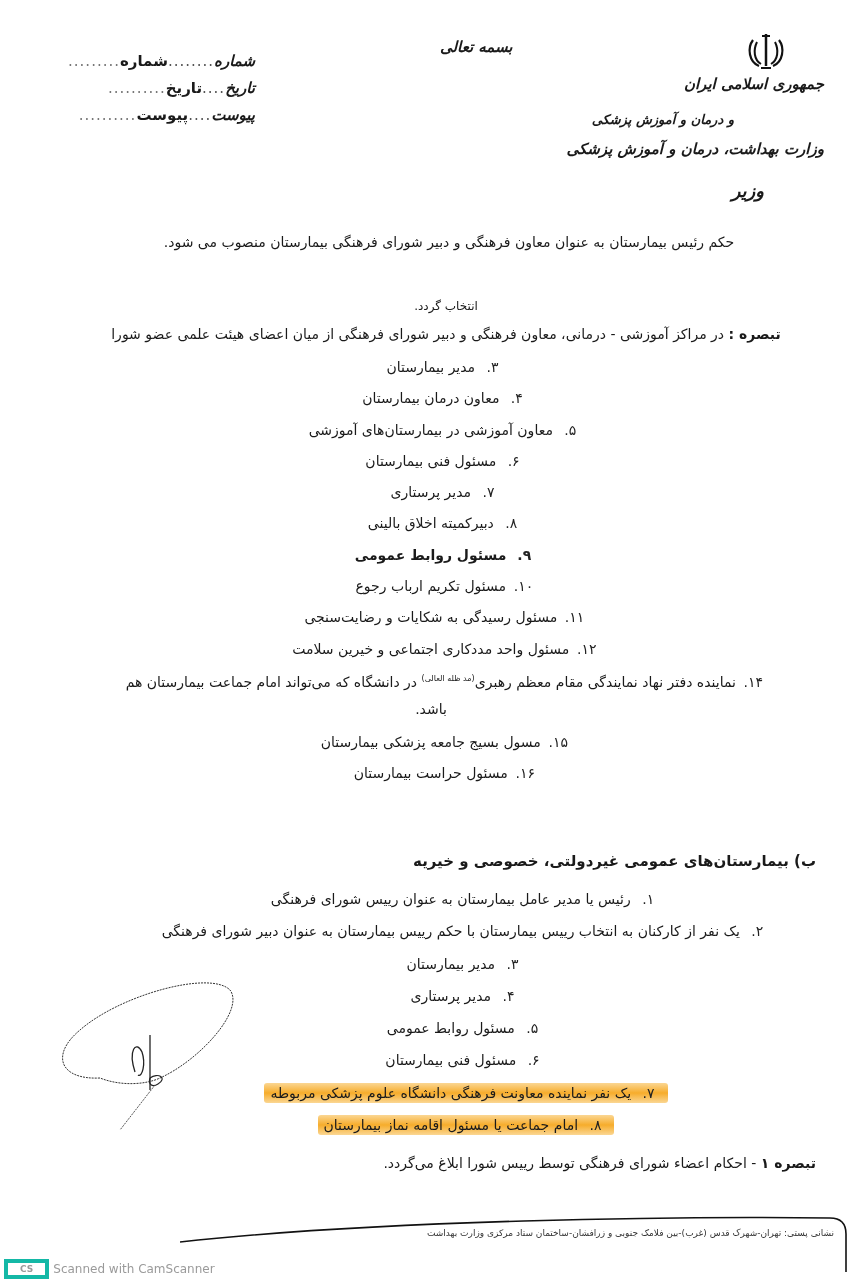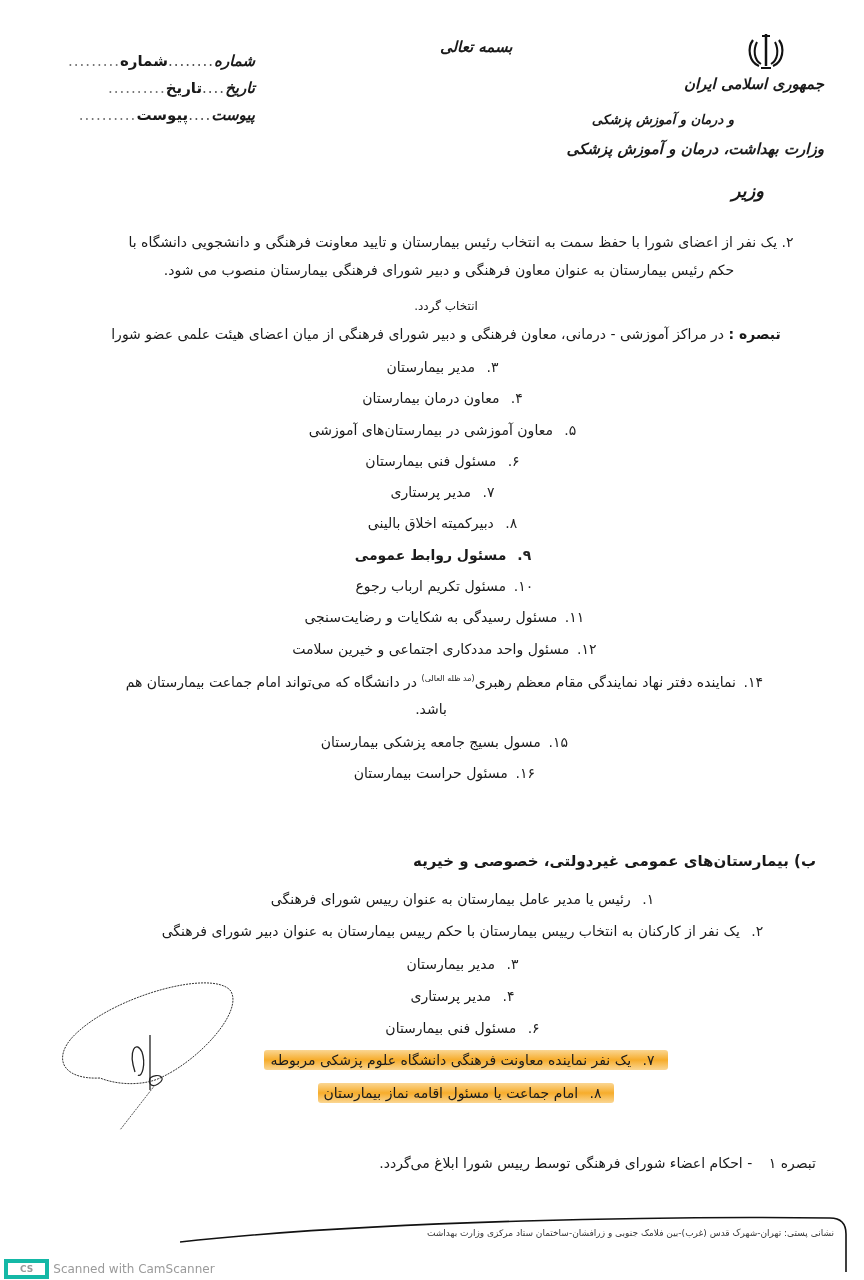--- a/index.html
+++ b/index.html
@@ -35,21 +35,21 @@
   .list .num { display: inline-block; min-width: 26px; color: #222; }
   .list li.tall { height: auto; line-height: 27px; white-space: normal; padding-bottom: 4px; }
   .sup { font-size: 8px; vertical-align: super; }
 
   .section-b { right: 48px; top: 852px; font-size: 15px; font-weight: bold; }
   .list2 { right: 48px; top: 883px; width: 700px; }
   .list2 li { height: 32.3px; line-height: 32.3px; }
   .hl { background: #f7b53a; background: linear-gradient(180deg, rgba(247,181,58,0.55) 0%, rgba(246,168,32,0.95) 50%, rgba(247,181,58,0.55) 100%); padding: 2px 6px; border-radius: 3px; }
 
   .note1 { right: 48px; top: 1155px; font-size: 14px; }
-  .note1 b { font-weight: normal; margin-left: 12px; }
+  .note1 b { font-weight: bold; }
 
   
   .footer-box { left: 180px; top: 1212px; width: 670px; height: 60px; }
   .footer-text { right: 30px; top: 1228px; font-size: 9px; color: #333; }
   .scanner { left: 4px; top: 1259px; font-size: 12px; color: #9a9a9a; display: flex; align-items: center; gap: 4px; }
   .cs-logo { border: 4px solid #14b8a6; font-size: 9px; padding: 0 12px; line-height: 12px; font-weight: bold; }
 
   .signature { left: 50px; top: 960px; width: 200px; height: 170px; }
 </style>
 </head>
@@ -86,24 +86,20 @@
   <line x1="21" y1="4" x2="21" y2="36" stroke="#111" stroke-width="2.5"></line>
   <path d="M17 6 L25 6" stroke="#111" stroke-width="2"></path>
   <path d="M16 38 L26 38" stroke="#111" stroke-width="2"></path>
 </svg>
 <div class="abs emblem-line1 rtl">جمهوری اسلامی ایران</div>
 <div class="abs emblem-line2b rtl">و درمان و آموزش پزشکی</div>
 <div class="abs emblem-line2 rtl">وزارت بهداشت، درمان و آموزش پزشکی</div>
 <div class="abs minister rtl">وزیر</div>
 
 <div class="abs para rtl" style="top:228px;">
-  <div>
-    <span>۲.</span>
-    <span>یک نفر از اعضای شورا با حفظ سمت به انتخاب رئیس بیمارستان و تایید معاونت فرهنگی و دانشجویی دانشگاه با</span>
-  </div>
   <div style="padding-right:24px;">حکم رئیس بیمارستان به عنوان معاون فرهنگی و دبیر شورای فرهنگی بیمارستان منصوب می شود.</div>
 </div>
 
 <div class="abs para rtl" style="top:292px; width:740px;">
   <div style="font-size:12px;">انتخاب گردد.</div>
   <div><b>تبصره :</b><span> در مراکز آموزشی - درمانی، معاون فرهنگی و دبیر شورای فرهنگی از میان اعضای هیئت علمی عضو شورا</span></div>
 </div>
 
 <ul class="abs list rtl" style="top:352px;">
   <li><span class="num">۳.</span> <span>مدیر بیمارستان</span></li>
@@ -124,20 +120,21 @@
   <li><span class="num">۱۵.</span> <span>مسول بسیج جامعه پزشکی بیمارستان</span></li>
   <li><span class="num">۱۶.</span> <span>مسئول حراست بیمارستان</span></li>
 </ul>
 
 <div class="abs section-b rtl">ب) بیمارستان‌های عمومی غیردولتی، خصوصی و خیریه</div>
 <ul class="abs list list2 rtl">
   <li><span class="num">۱.</span> <span>رئیس یا مدیر عامل بیمارستان به عنوان رییس شورای فرهنگی</span></li>
   <li><span class="num">۲.</span> <span>یک نفر از کارکنان به انتخاب رییس بیمارستان با حکم رییس بیمارستان به عنوان دبیر شورای فرهنگی</span></li>
   <li><span class="num">۳.</span> <span>مدیر بیمارستان</span></li>
   <li><span class="num">۴.</span> <span>مدیر پرستاری</span></li>
+  <li><span class="num">۵.</span> <span>مسئول روابط عمومی</span></li>
   <li><span class="num">۶.</span> <span>مسئول فنی بیمارستان</span></li>
   <li><span class="hl"><span class="num">۷.</span> <span>یک نفر نماینده معاونت فرهنگی دانشگاه علوم پزشکی مربوطه</span></span></li>
   <li><span class="hl"><span class="num">۸.</span> <span>امام جماعت یا مسئول اقامه نماز بیمارستان</span></span></li>
 </ul>
 
 <div class="abs note1 rtl">
   <b>تبصره ۱</b><span> - احکام اعضاء شورای فرهنگی توسط رییس شورا ابلاغ می‌گردد.</span>
 </div>
 
 <svg class="abs signature" viewBox="0 0 200 170">

